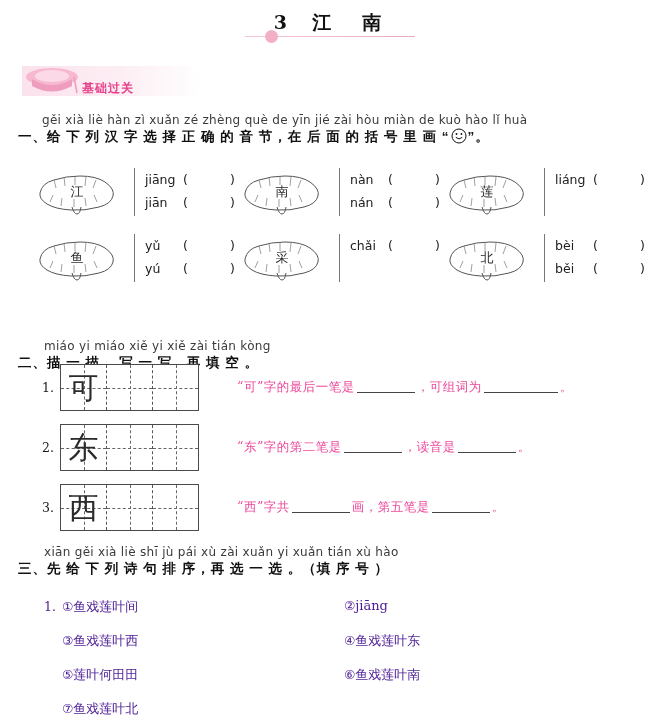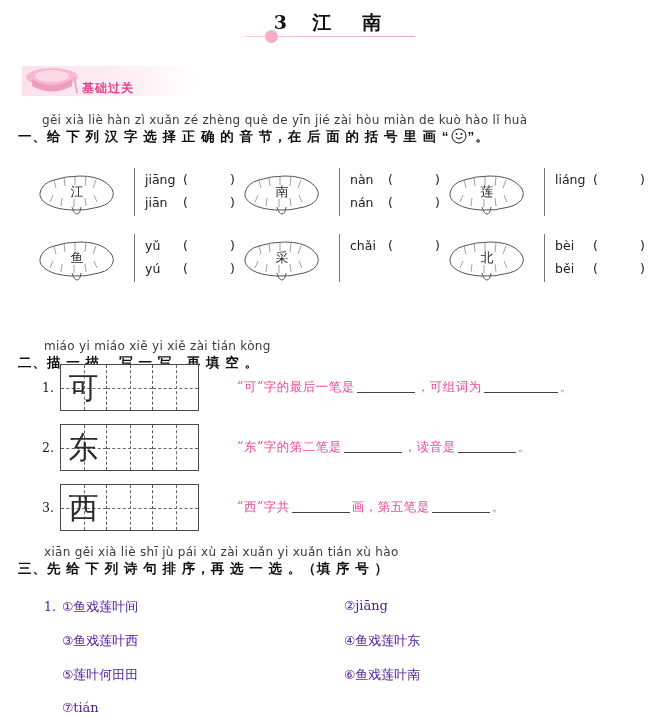--- a/index.html
+++ b/index.html
@@ -363,19 +363,19 @@
       </div>
 
       <div class="ex3-item">
         <span class="ex3-num"></span><span class="circ">⑤</span><span>莲叶何田田</span>
       </div>
       <div class="ex3-item">
         <span class="circ">⑥</span><span>鱼戏莲叶南</span>
       </div>
 
       <div class="ex3-item">
-        <span class="ex3-num"></span><span class="circ">⑦</span><span>tián</span>
+        <span class="ex3-num"></span><span class="circ">⑦</span><span>鱼戏莲叶北</span>
       </div>
 
     </div>
   </div>
 
 </div>
 
 </body></html>

